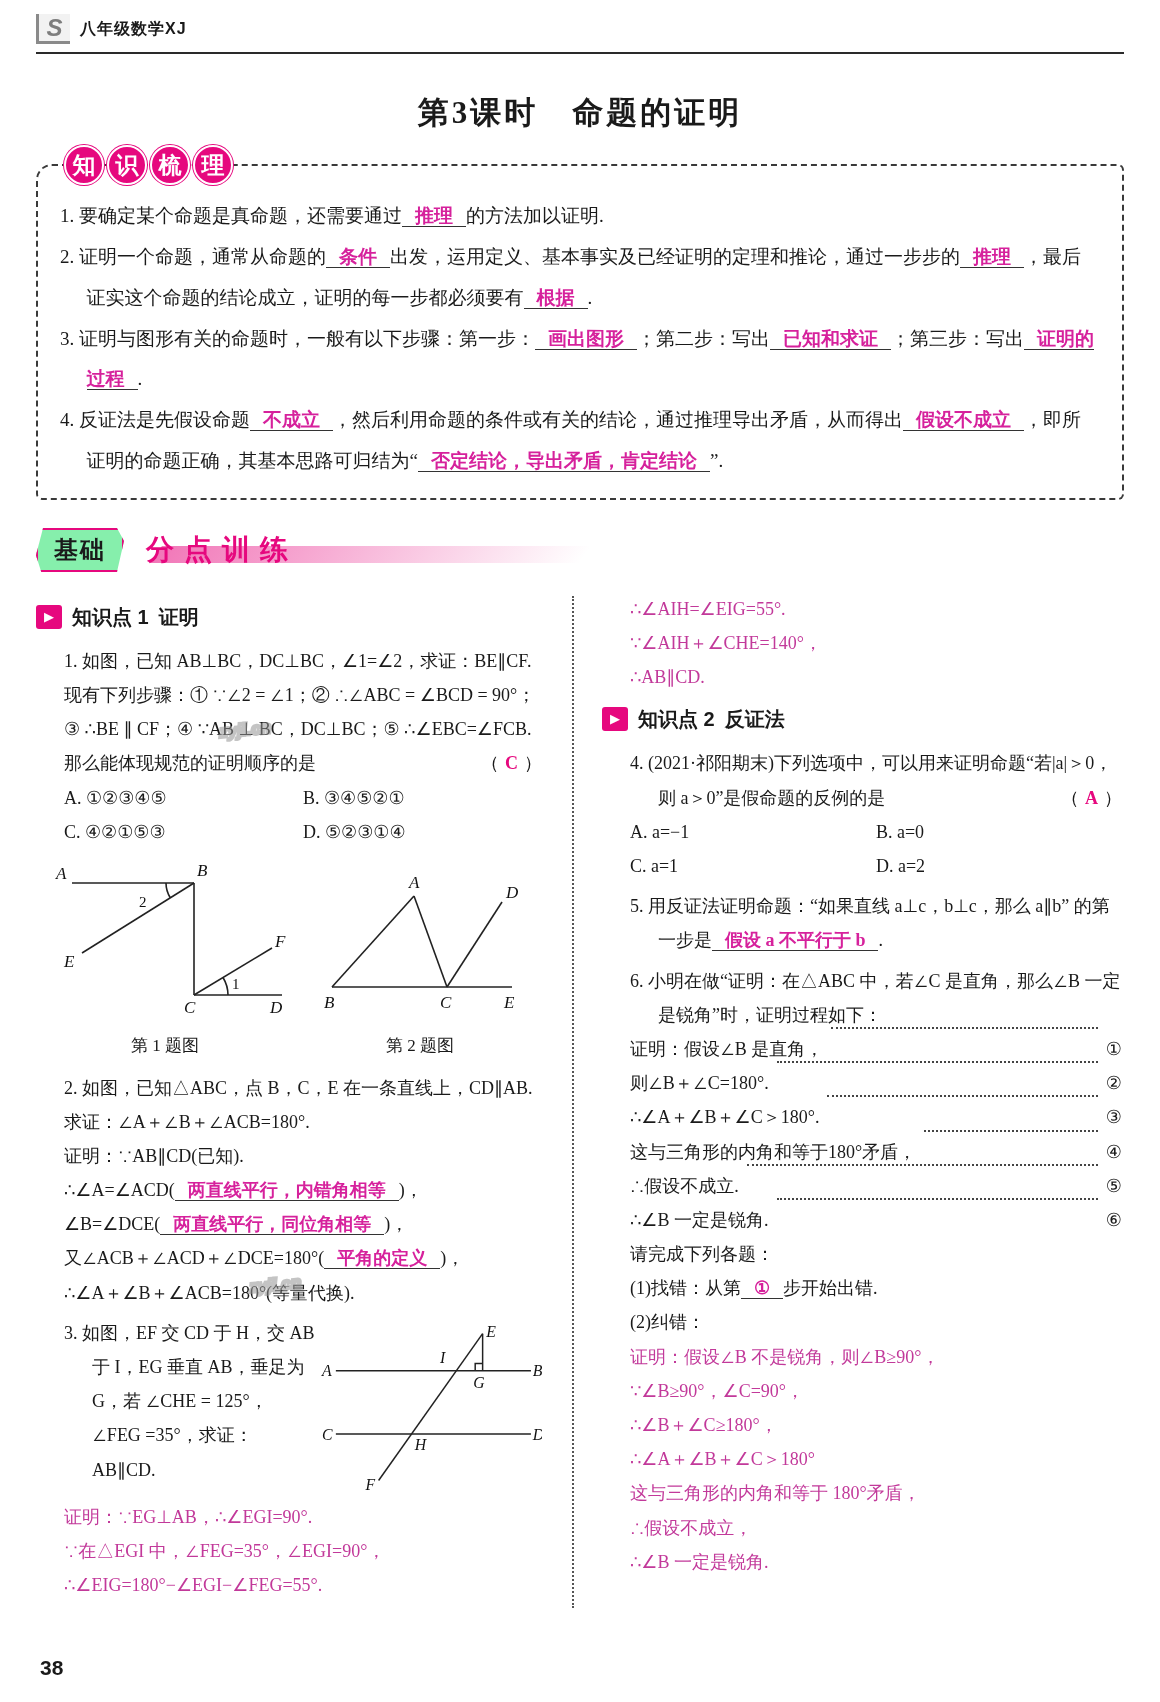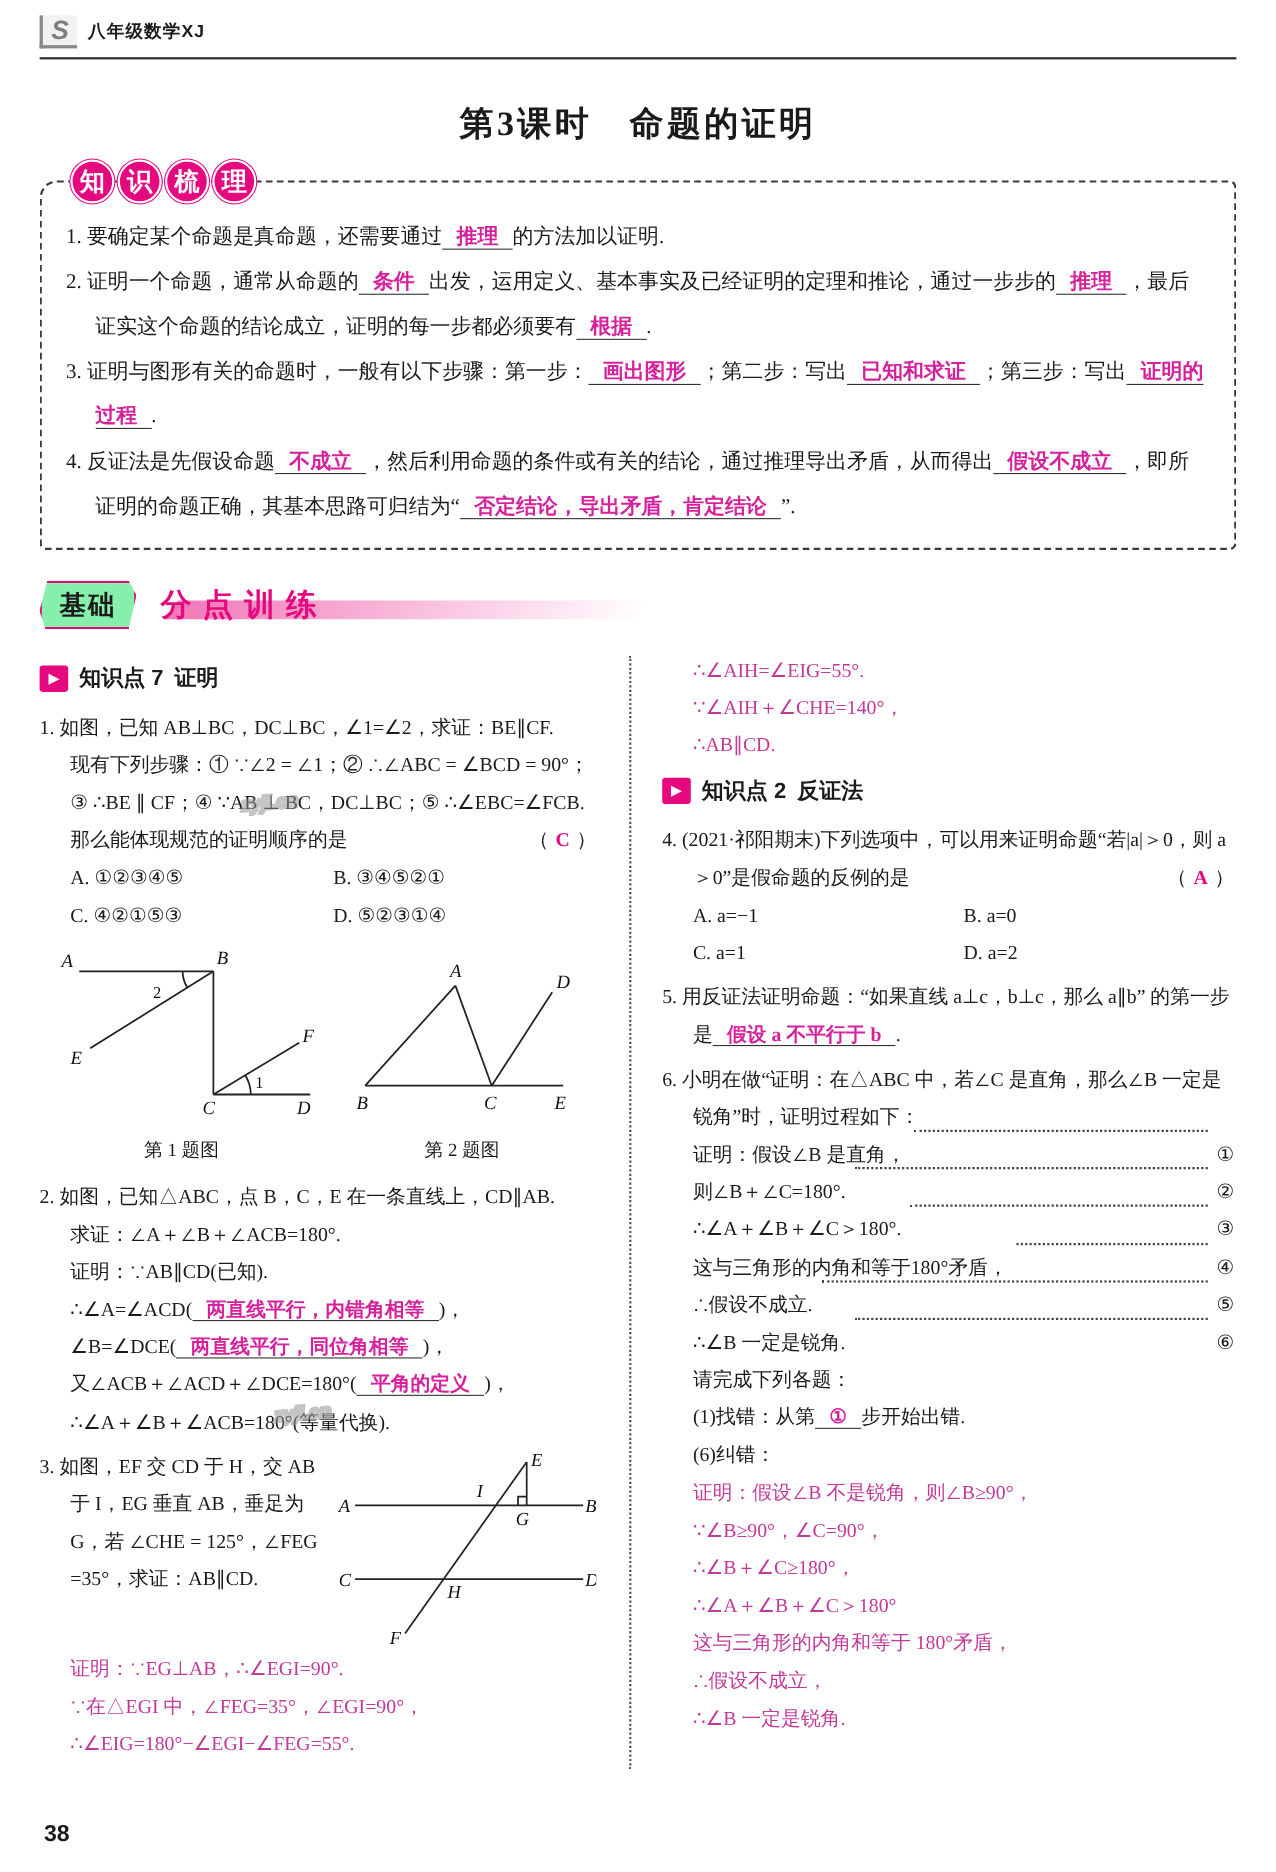--- a/index.html
+++ b/index.html
@@ -56,21 +56,21 @@
   .col.right{width:520px;}
   .divider{width:2px;border-left:2px dotted #555;margin:4px 28px 0 30px;}
 
   .kp{display:flex;align-items:center;gap:10px;margin:6px 0 8px 0;}
   .kp-icon{width:26px;height:24px;background:var(--accent);color:#fff;border-radius:3px;
       display:flex;align-items:center;justify-content:center;font-size:13px;}
   .kp-label{font-family:"Liberation Sans",sans-serif;font-weight:bold;font-size:20px;}
   .kp-name{font-family:"Liberation Sans",sans-serif;font-weight:bold;font-size:20px;}
 
   .q{margin-bottom:6px;}
-  .qp{padding-left:1.55em;text-indent:-1.55em;}
+  .qp{padding-left:1.55em;text-indent:-1.55em;margin-left:28px;}
   .ind{padding-left:0;text-indent:0;margin-left:1.55em;}
   .ans{float:right;font-size:18px;}
   .ans b{color:var(--accent);font-weight:bold;padding:0 6px;}
   .opts{display:flex;margin-left:1.55em;}
   .opts span{width:50%;}
 
   .figrow{display:flex;gap:26px;align-items:flex-end;margin:4px 0 8px 6px;}
   .figcap{text-align:center;font-size:17px;margin-top:2px;}
   svg text{font-family:"Liberation Serif",serif;font-style:italic;font-size:17px;fill:#111;}
   svg .ang{font-size:15px;font-style:normal;}
@@ -128,21 +128,21 @@
     <span class="sec-badge">基础</span>
     <span class="sec-title">分点训练</span>
   </div>
 
   <div class="columns">
 
     <div class="col left">
 
       <div class="kp">
         <span class="kp-icon">▶</span>
-        <span class="kp-label">知识点 7</span>
+        <span class="kp-label">知识点 1</span>
         <span class="kp-name">证明</span>
       </div>
 
       <div class="q">
         <p class="qp">1. 如图，已知 AB⊥BC，DC⊥BC，∠1=∠2，求证：BE∥CF.</p>
         <p class="ind"><span>现有下列步骤：① ∵∠2 = ∠1；② ∴∠ABC = ∠BCD = 90°；③ ∴BE ∥ CF；④ ∵AB ⊥ BC，DC⊥BC；⑤ ∴∠EBC=∠FCB. 那么能体现规范的证明顺序的是</span>
           <span class="ans"><span>（</span><b>C</b><span>）</span></span>
         </p>
         <div class="opts">
           <span>A. ①②③④⑤</span>
@@ -288,21 +288,21 @@
             <span class="step-num">⑤</span>
         </div>
         <div class="step">
           <span class="step-text">∴∠B 一定是锐角.</span>
             <span class="leader"></span>
             <span class="step-num">⑥</span>
         </div>
 
         <p class="ind">请完成下列各题：</p>
         <p class="ind"><span class="seg">(1)找错：从第</span><span class="seg seg-blank">①</span><span class="seg">步开始出错.</span></p>
-        <p class="ind">(6)纠错：</p>
+        <p class="ind">(2)纠错：</p>
 
         <p class="ind magenta">证明：假设∠B 不是锐角，则∠B≥90°，</p>
         <p class="ind magenta">∵∠B≥90°，∠C=90°，</p>
         <p class="ind magenta">∴∠B＋∠C≥180°，</p>
         <p class="ind magenta">∴∠A＋∠B＋∠C＞180°</p>
         <p class="ind magenta">这与三角形的内角和等于 180°矛盾，</p>
         <p class="ind magenta">∴假设不成立，</p>
         <p class="ind magenta">∴∠B 一定是锐角.</p>
       </div>
     </div>

